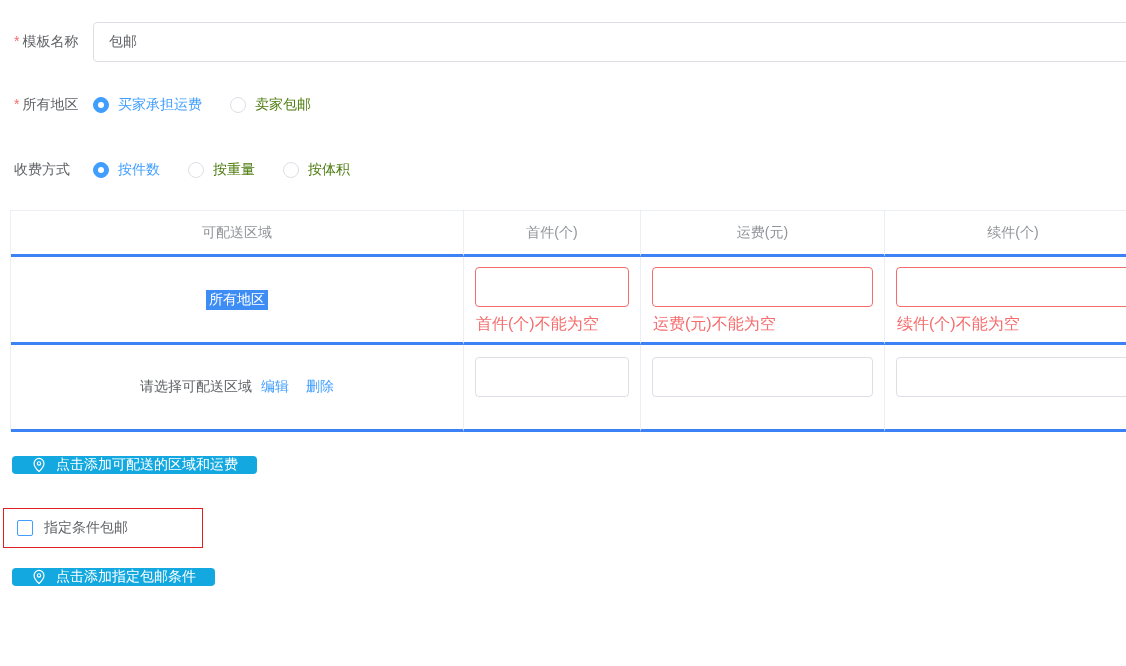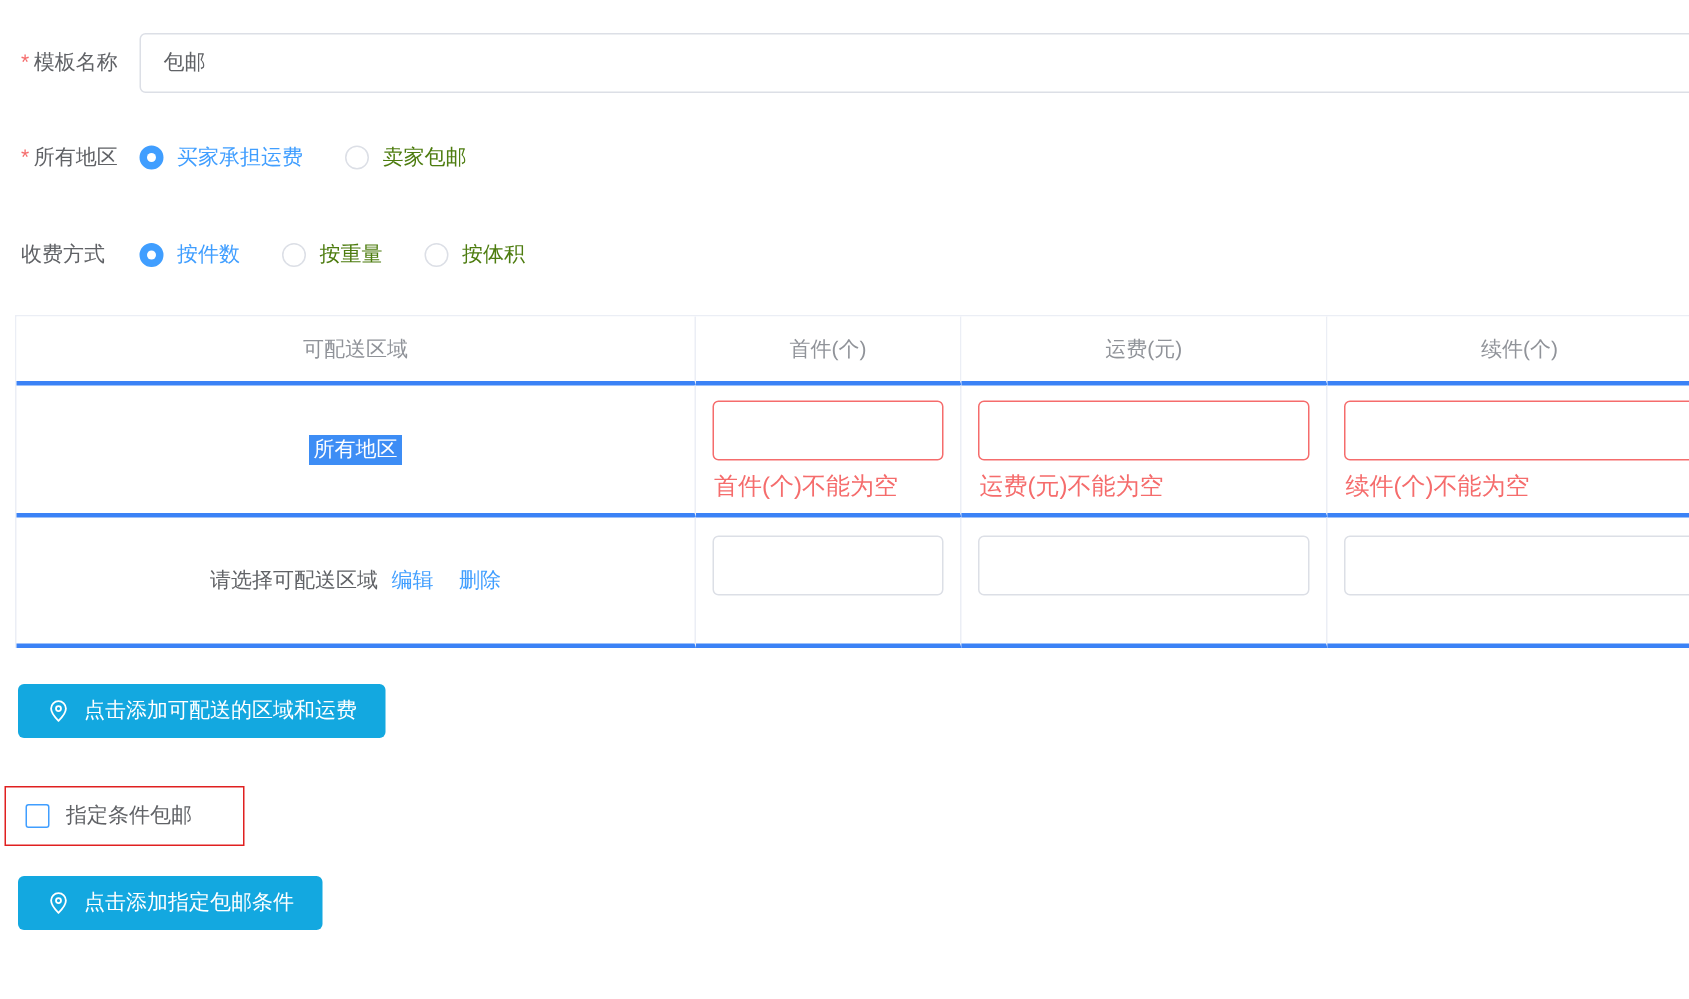--- a/index.html
+++ b/index.html
@@ -66,29 +66,29 @@
   }
   .grid-input.error-border { border-color: #f56c6c; }
   .error-text { margin-top: 7px; font-size: 16px; color: #f56c6c; padding-left: 1px; }
   .link { color: #409eff; cursor: pointer; text-decoration: none; }
   .region-links { display: flex; align-items: center; }
   .region-links .link { margin-left: 9px; }
   .region-links .link + .link { margin-left: 17px; }
   
   .btn-blue {
     display: inline-flex; align-items: center; justify-content: center;
-    height: 36px; padding: 0 19px; border: none; border-radius: 4px;
+    height: 18px; padding: 0 19px; border: none; border-radius: 4px;
     background: #13a8e0; color: #fff; font-size: 14px; cursor: pointer;
     font-family: "Liberation Sans", "DejaVu Sans", sans-serif;
   }
   .btn-blue .pin { margin-right: 9px; display: inline-flex; }
   .btn-add-region { margin: 24px 0 0 12px; }
   .btn-add-condition { margin: 20px 0 0 12px; }
   .checkbox-box {
-    margin: 32px 0 0 3px; width: 160px; height: 40px;
+    margin: 32px 0 0 3px; width: 200px; height: 40px;
     border: 1px solid #e02020; display: flex; align-items: center;
     padding-left: 13px; background: #fff;
   }
   .checkbox {
     width: 16px; height: 16px; border: 1px solid #409eff; border-radius: 2px;
     background: #fff; margin-right: 11px; flex: none; cursor: pointer;
   }
   .checkbox-label { color: #606266; }
 </style>
 </head>

